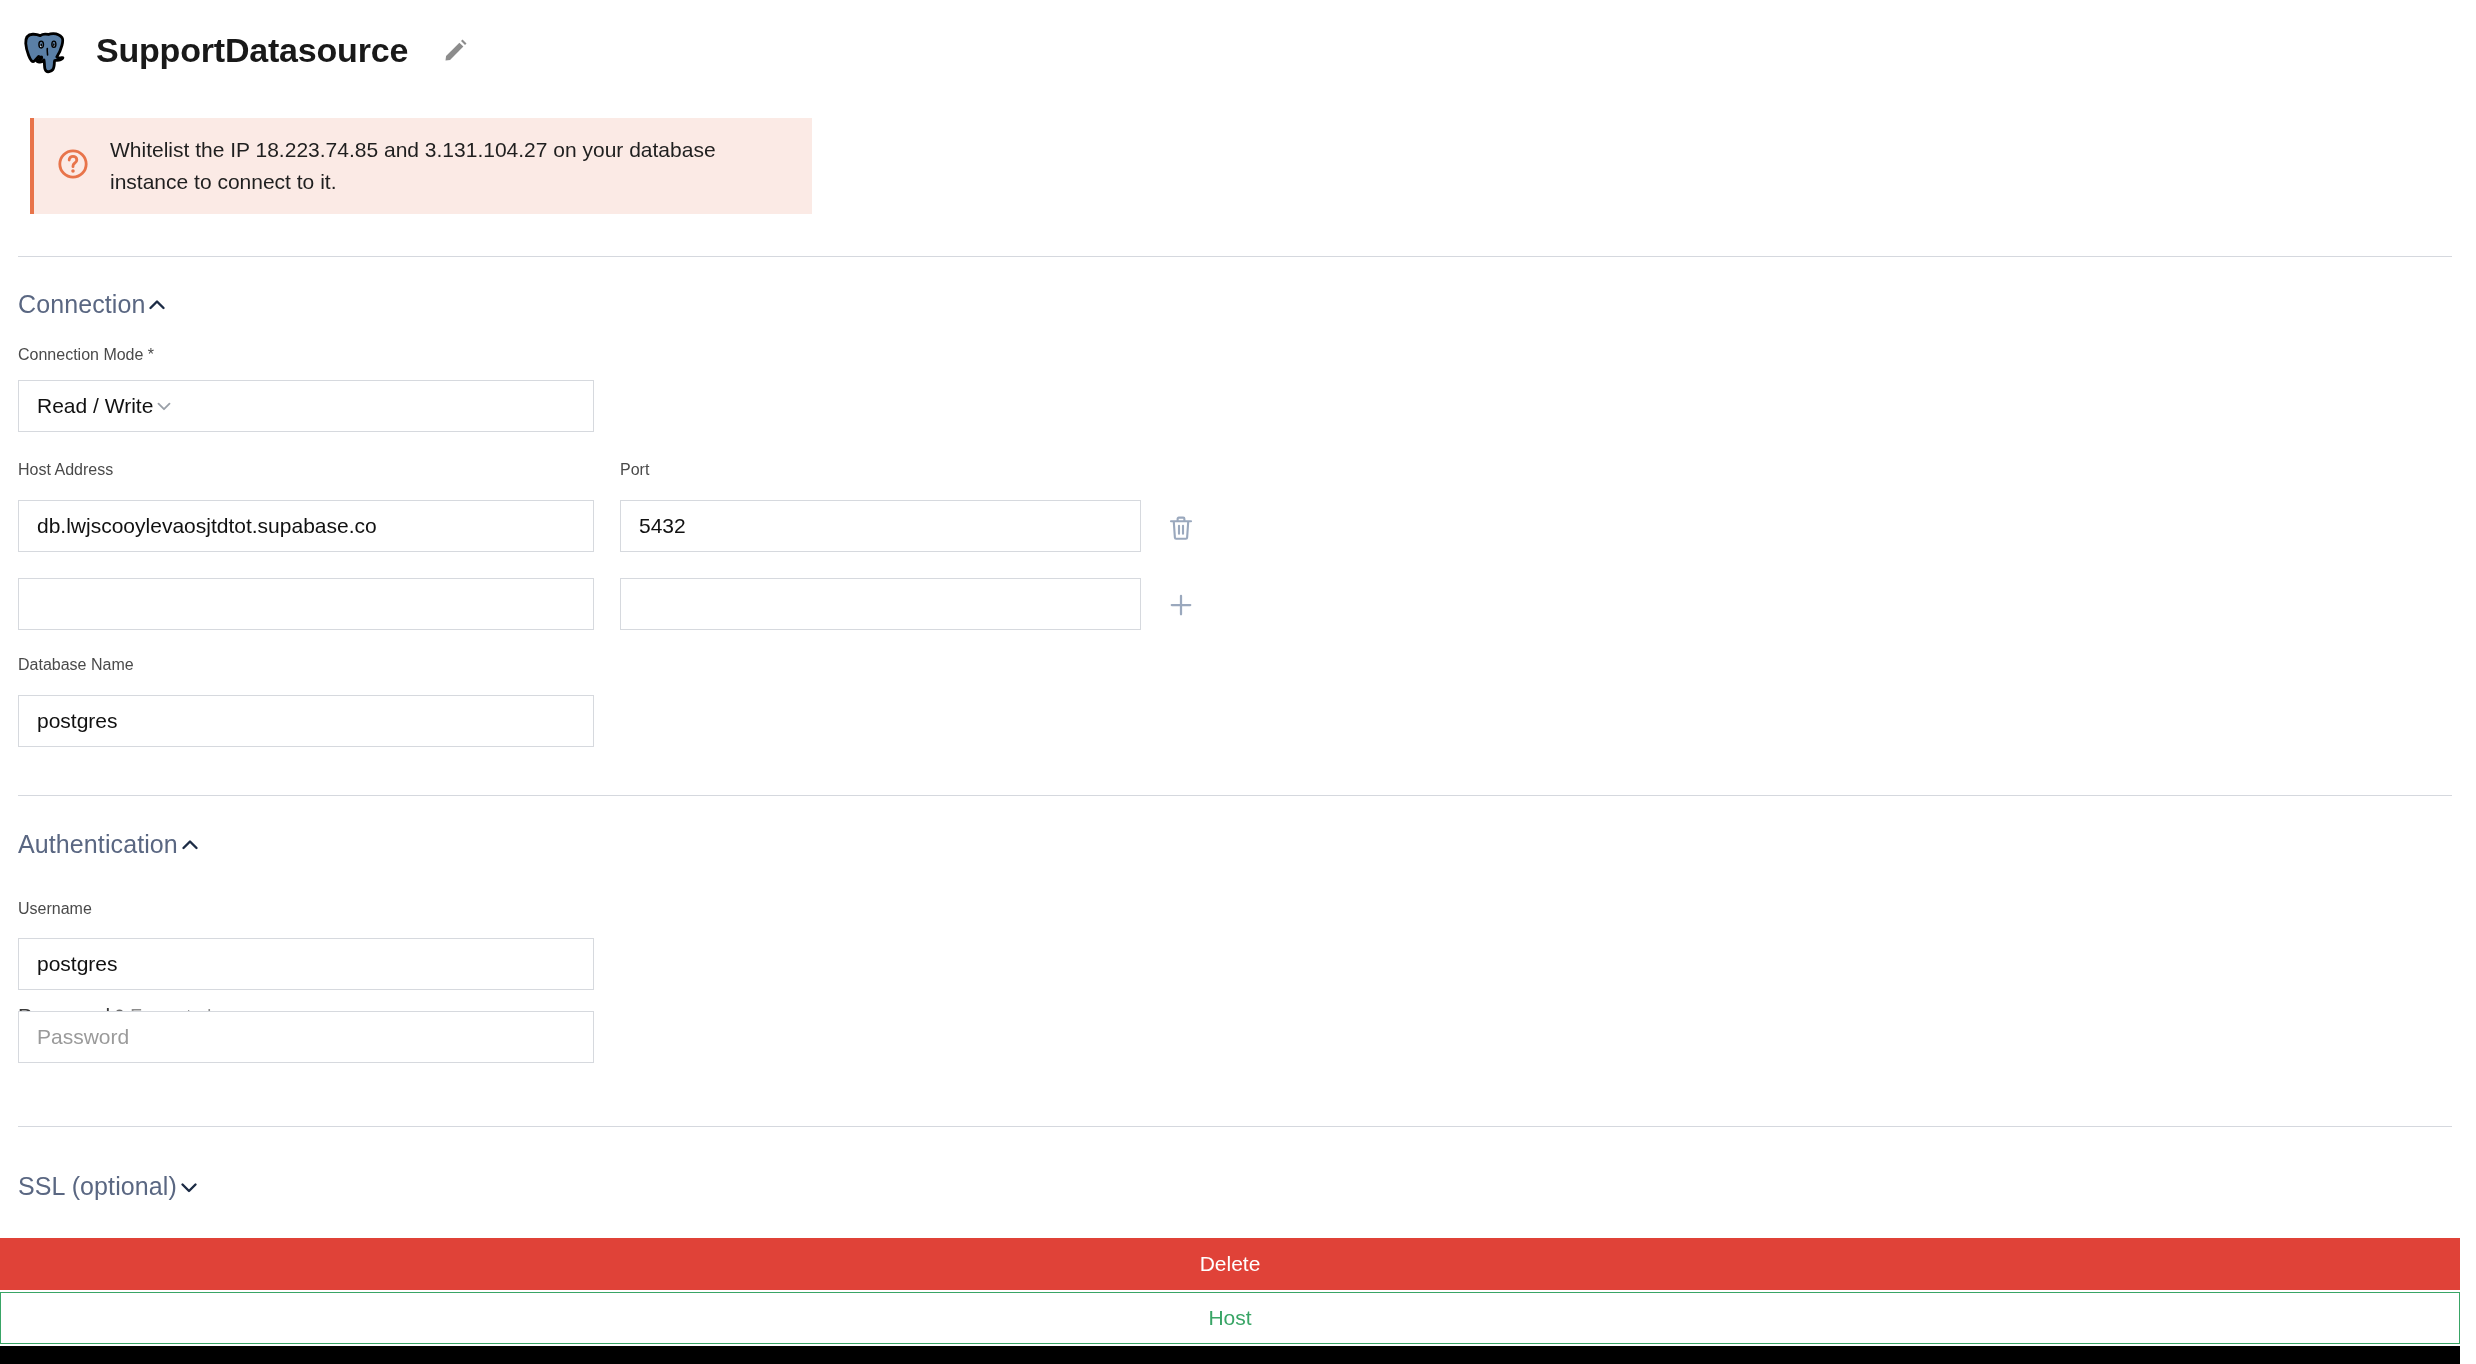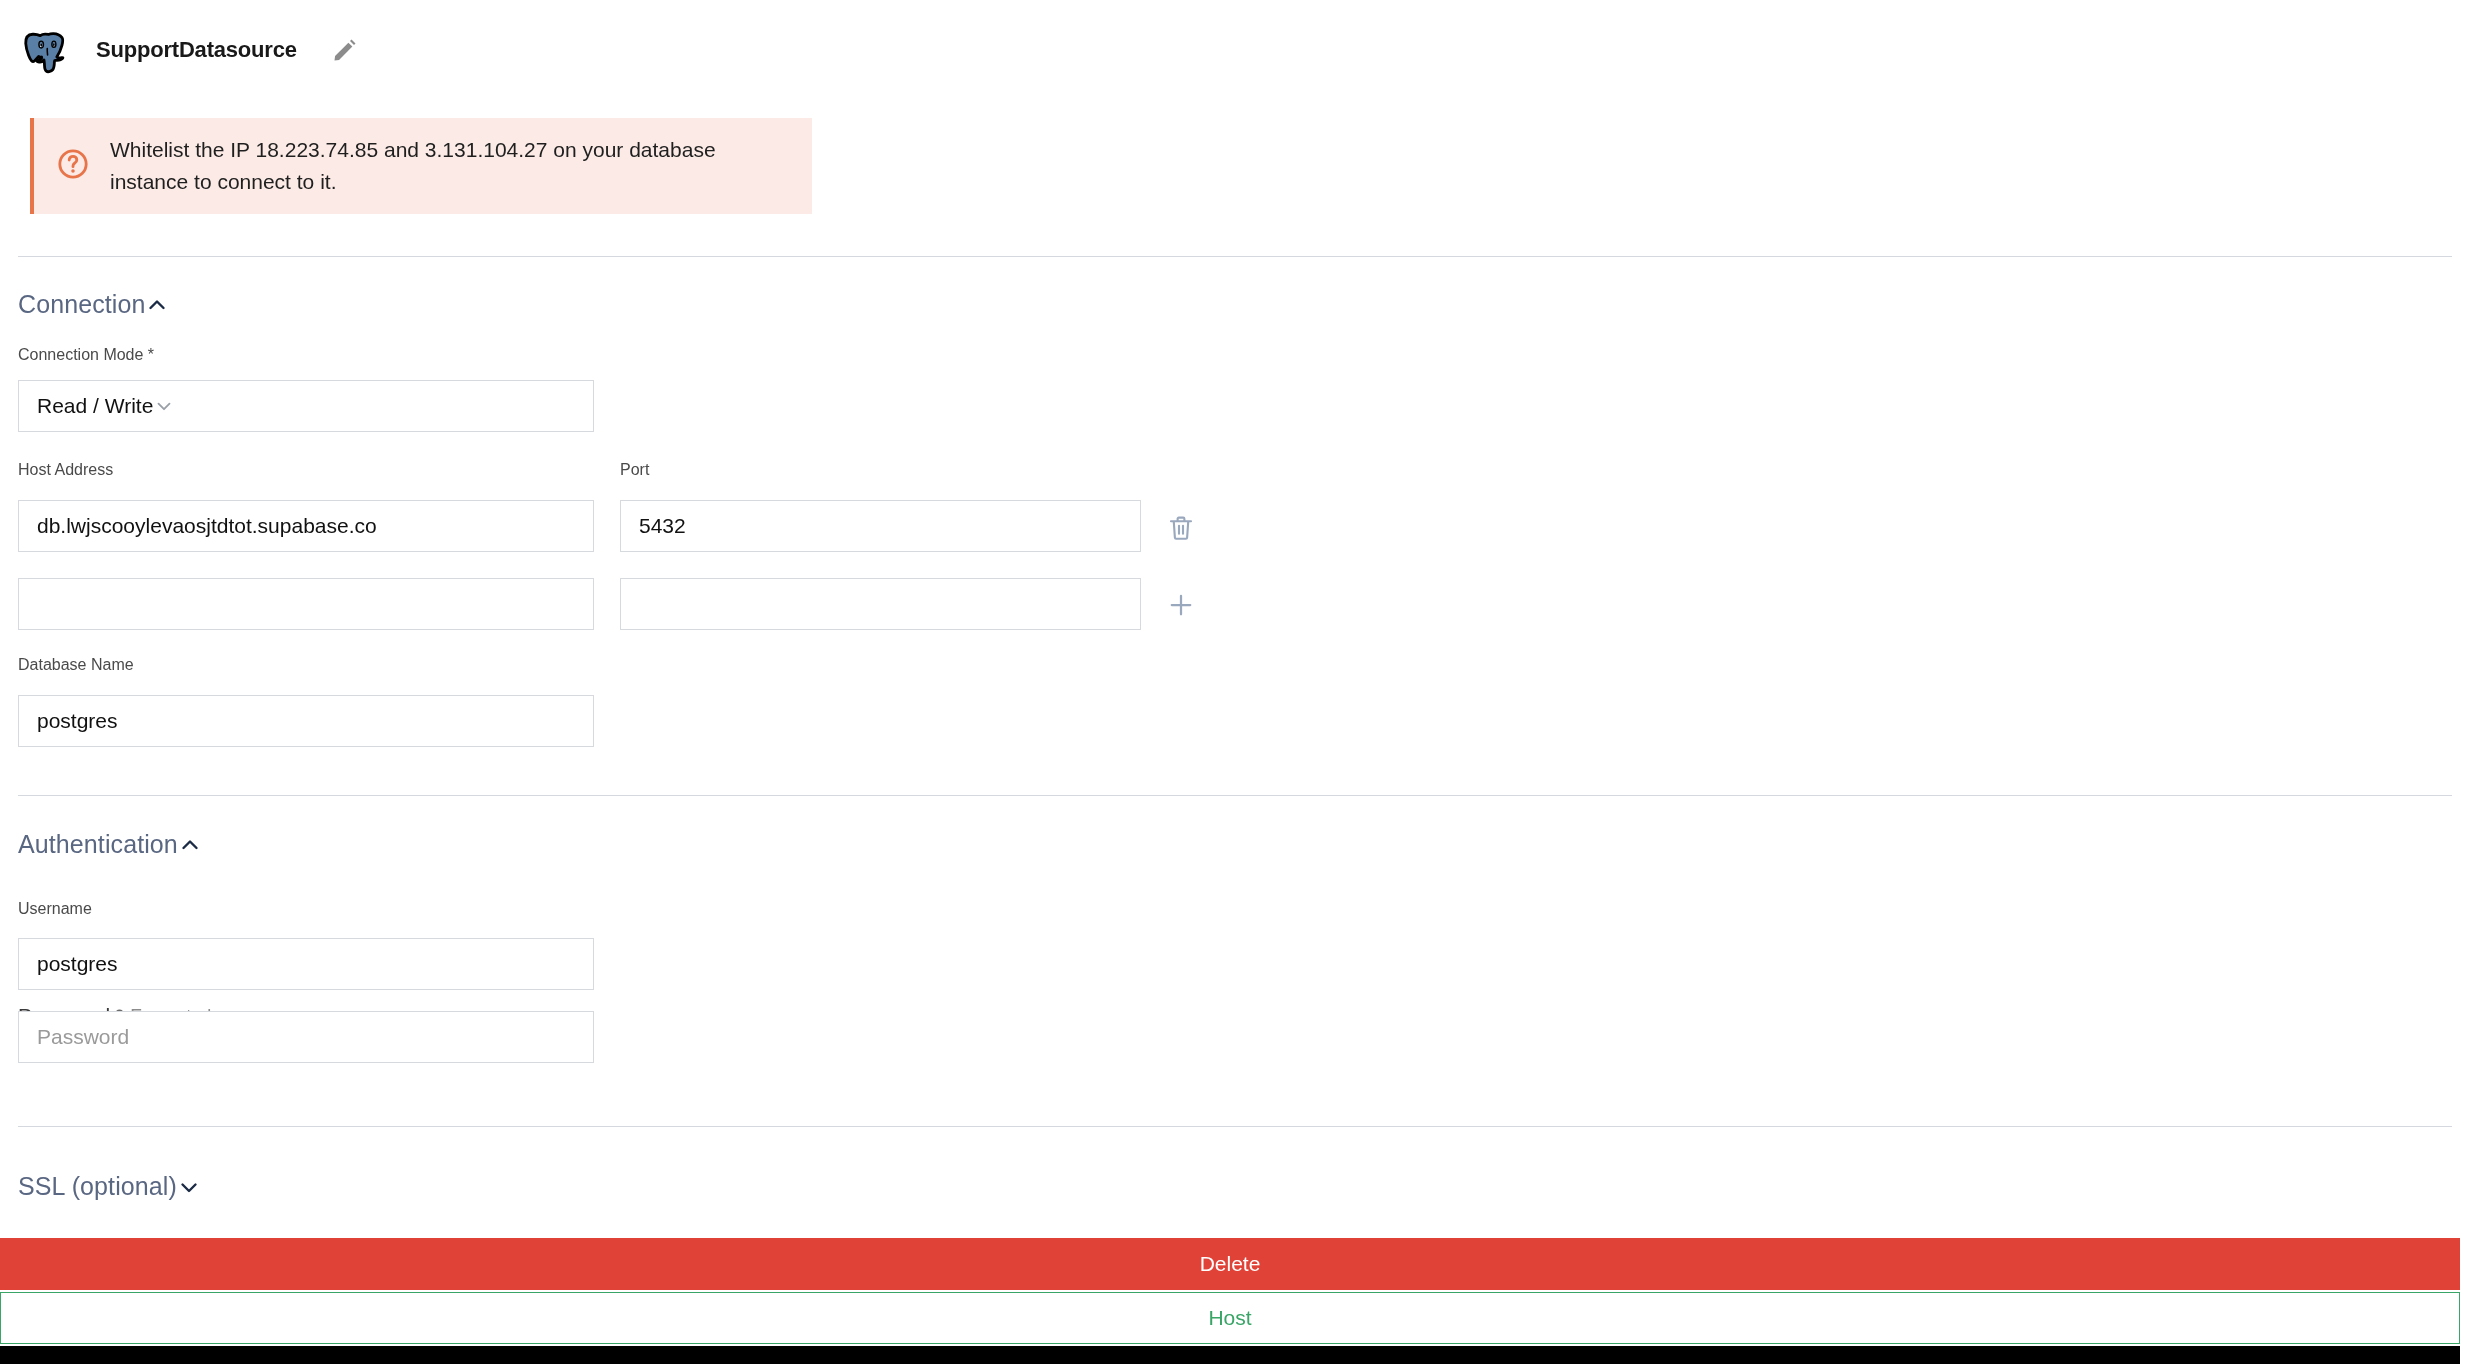--- a/index.html
+++ b/index.html
@@ -22,21 +22,21 @@
     position: absolute;
     left: 18px;
     top: 20px;
     display: flex;
     align-items: center;
     gap: 22px;
     height: 60px;
   }
   .pg-logo { width: 56px; height: 56px; display: block; }
   .ds-title {
-    font-size: 22px;
+    font-size: 34px;
     font-weight: 600;
     color: #191919;
     letter-spacing: -0.2px;
     line-height: 36px;
   }
   .edit-pencil {
     width: 28px; height: 28px;
     display: block;
     margin-left: 12px;
     cursor: pointer;

